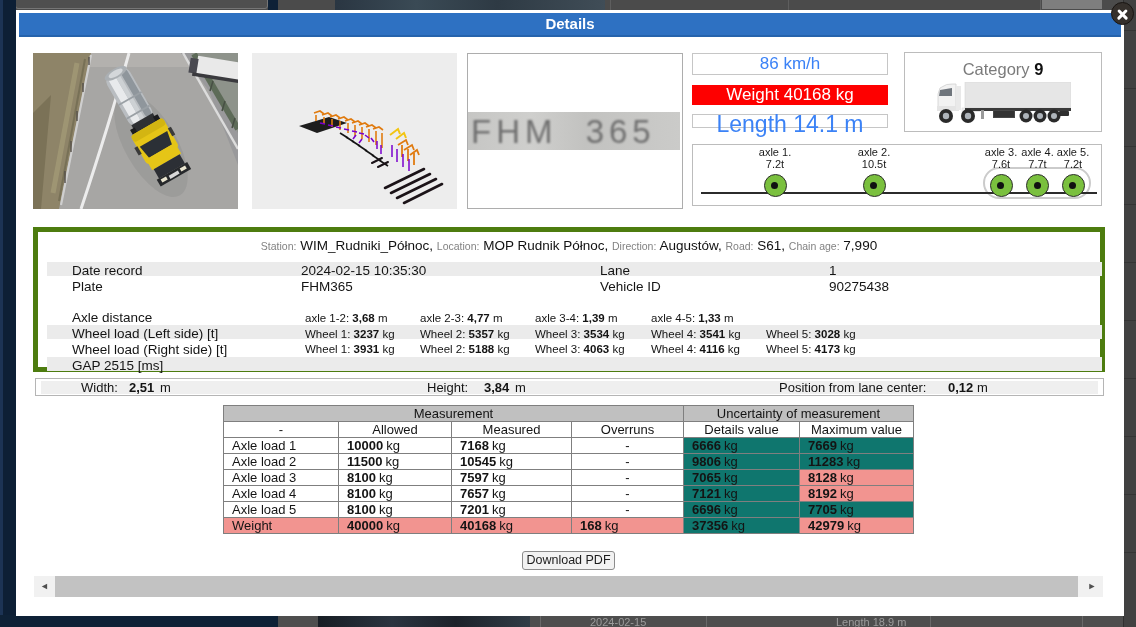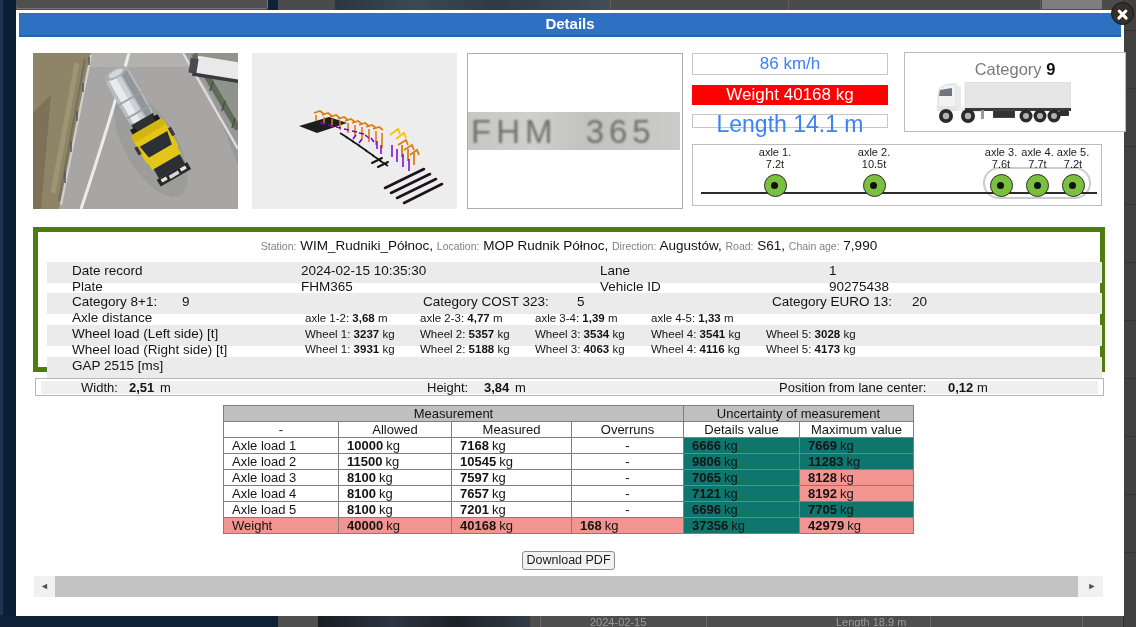--- a/index.html
+++ b/index.html
@@ -37,37 +37,37 @@
   #viz-panel    { left:236px; top:43px; width:205px; height:156px; background:#ededed; }
   #plate-panel  { left:451px; top:43px; width:216px; height:156px; background:#fff; border:1px solid #adadad; }
   #plate-band   { position:absolute; left:0; top:58px; width:212px; height:38px; background:linear-gradient(90deg,#c6c6c4,#cfcfcd 30%,#c2c2c0 55%,#cbcbc9); overflow:hidden; }
   #plate-band .ptxt { position:absolute; left:3px; top:1px; width:212px; font-size:33px; color:#6f6f6f; letter-spacing:5px; word-spacing:14px; filter:blur(0.8px); font-weight:500; white-space:pre; }
 
   .statbox { position:absolute; left:676px; width:196px; border:1px solid #c6c6c6; background:#fff; text-align:center; color:#3b82f6; }
   #box-speed  { top:43px; height:22px; font-size:17px; line-height:20px; }
   #box-weight { top:75px; height:20px; font-size:17px; line-height:19px; background:#fe0000; border:none; color:#ffffff; }
   #box-length { top:104px; height:14px; font-size:23px; line-height:19px; }
 
-  #cat-panel { left:888px; top:42px; width:222px; height:80px; border:1px solid #bcbcbc; background:#fff; }
+  #cat-panel { left:888px; top:42px; width:198px; height:80px; border:1px solid #bcbcbc; background:#fff; }
   #cat-title { position:absolute; top:7px; width:100%; text-align:center; font-size:16.5px; color:#7b7b7b; }
   #cat-title b { color:#111; }
   #cat-truck { position:absolute; left:32px; top:29px; }
 
   #axle-panel { left:676px; top:134px; width:410px; height:62px; border:1px solid #bcbcbc; background:#fff; }
   #axle-line { position:absolute; left:8px; top:47px; width:396px; height:2px; background:#2b2b2b; }
   #axle-group-outline { position:absolute; left:290px; top:22px; width:108px; height:32px; border:2px solid #cbcbcb; border-radius:16px; }
   .axle { position:absolute; top:2px; width:60px; text-align:center; font-size:11px; color:#1a1a1a; line-height:11.5px; }
   .axle .wheel { position:absolute; left:18.5px; top:27px; width:23px; height:23px; border-radius:50%; background:#7ac03e; border:1.5px solid #2e2e2e; }
   .axle .wheel .dot { position:absolute; left:6.5px; top:6.5px; width:7px; height:7px; border-radius:50%; background:#111; }
 
   
   #info-box { position:absolute; left:17px; top:217px; width:1072px; height:145px; border:5px solid #4d7c0f; background:#fff; }
   #station-line { position:absolute; top:6px; width:100%; text-align:center; font-size:13.5px; color:#111; }
   #station-line .lbl { font-size:10.5px; color:#828282; }
-  .drow { position:absolute; left:9px; width:1055px; height:21px; font-size:13.5px; color:#141414;text-align:right; }
+  .drow { position:absolute; left:9px; width:1055px; height:14px; font-size:13.5px; color:#141414;text-align:right; }
   .drow.g { background:#ebebeb; }
   .drow span, .drow b { position:absolute; top:1px; white-space:nowrap; }
   .drow .sub { font-size:11.5px; top:2.5px; }
   .drow .sub b, .drow .sub span { position:static; }
   .lab { left:25px; }
   .c1 { left:254px; }
   .c3 { left:553px; }
   .c4 { left:782px; }
   .s0 { left:258px; } .s1 { left:373px; } .s2 { left:488px; } .s3 { left:604px; } .s4 { left:719px; }
   .cat-v { left:135px; } .cost-l { left:376px; } .cost-v { left:530px; } .euro-l { left:725px; } .euro-v { left:865px; }
@@ -369,28 +369,20 @@
       <span class="c1">2024-02-15 10:35:30</span>
       <span class="c3">Lane</span>
       <span class="c4">1</span>
     </div>
     <div class="drow" style="top:45.6px">
       <span class="lab">Plate</span>
       <span class="c1">FHM365</span>
       <span class="c3">Vehicle ID</span>
       <span class="c4">90275438</span>
     </div>
-    <div class="drow g" style="top:61.4px">
-      <span class="lab">Category 8+1:</span>
-      <span class="cat-v">9</span>
-      <span class="cost-l">Category COST 323:</span>
-      <span class="cost-v">5</span>
-      <span class="euro-l">Category EURO 13:</span>
-      <span class="euro-v">20</span>
-    </div>
     <div class="drow" style="top:77.2px">
       <span class="lab">Axle distance</span>
       <span class="sub s0"><span>axle 1-2:</span> <b>3,68</b> <span>m</span></span>
       <span class="sub s1"><span>axle 2-3:</span> <b>4,77</b> <span>m</span></span>
       <span class="sub s2"><span>axle 3-4:</span> <b>1,39</b> <span>m</span></span>
       <span class="sub s3"><span>axle 4-5:</span> <b>1,33</b> <span>m</span></span>
     </div>
     <div class="drow g" style="top:93px">
       <span class="lab">Wheel load (Left side) [t]</span>
       <span class="sub s0"><span>Wheel 1:</span> <b>3237</b> <span>kg</span></span>

